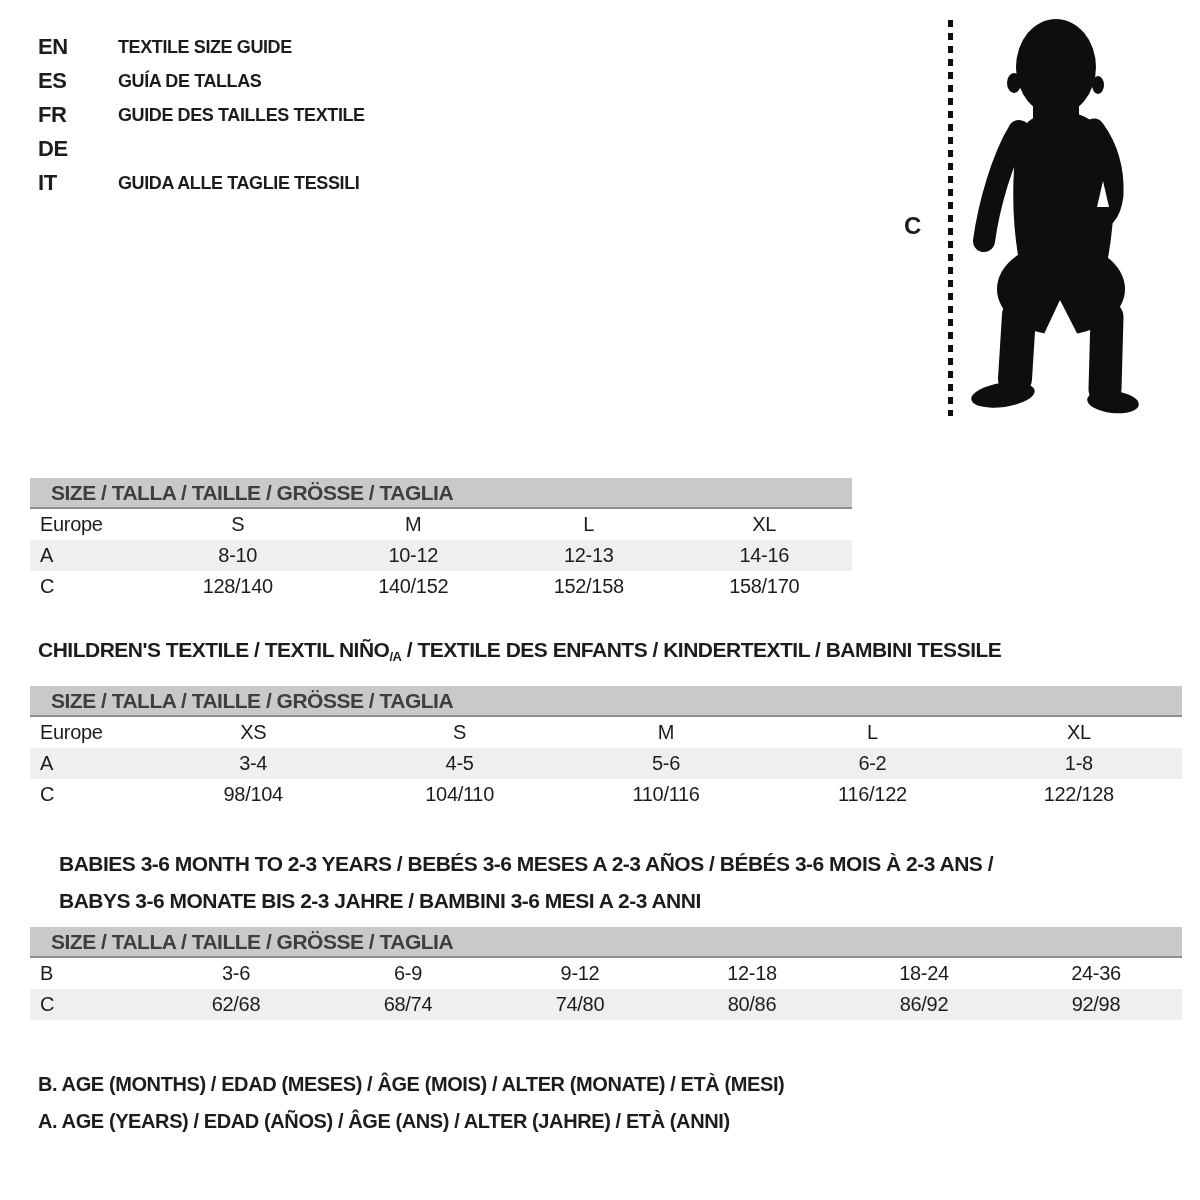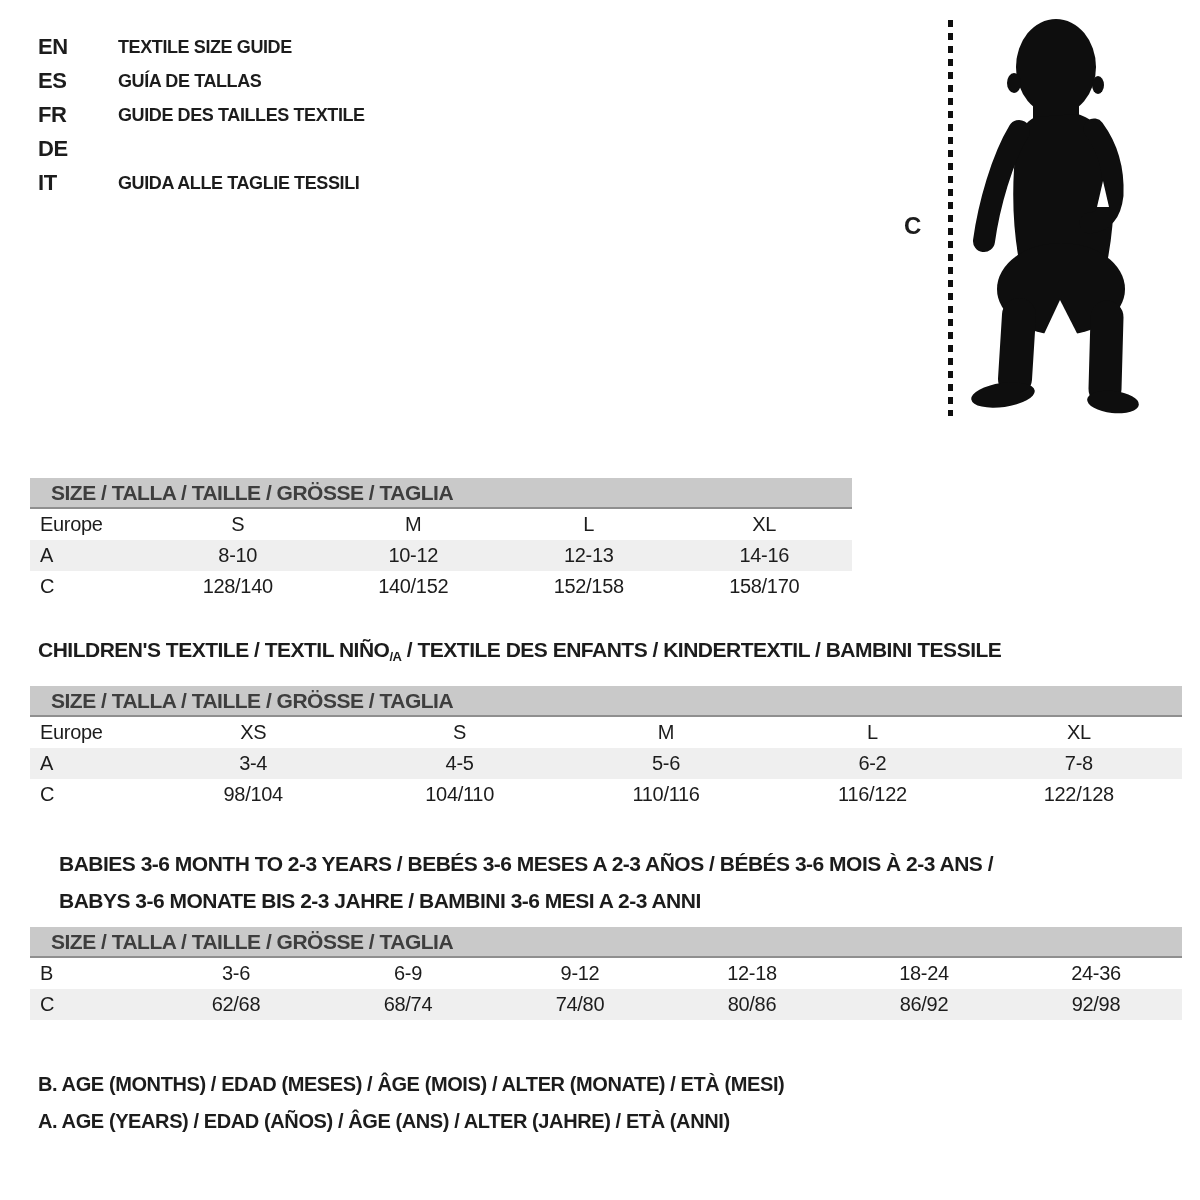--- a/index.html
+++ b/index.html
@@ -143,21 +143,21 @@
       <span class="cc">M</span>
       <span class="cc">L</span>
       <span class="cc">XL</span>
     </div>
     <div class="trow shade">
       <span class="c0">A</span>
       <span class="cc">3-4</span>
       <span class="cc">4-5</span>
       <span class="cc">5-6</span>
       <span class="cc">6-2</span>
-      <span class="cc">7-8</span>
+      <span class="cc">1-8</span>
     </div>
     <div class="trow">
       <span class="c0">C</span>
       <span class="cc">98/104</span>
       <span class="cc">104/110</span>
       <span class="cc">110/116</span>
       <span class="cc">116/122</span>
       <span class="cc">122/128</span>
     </div>
   </div>

